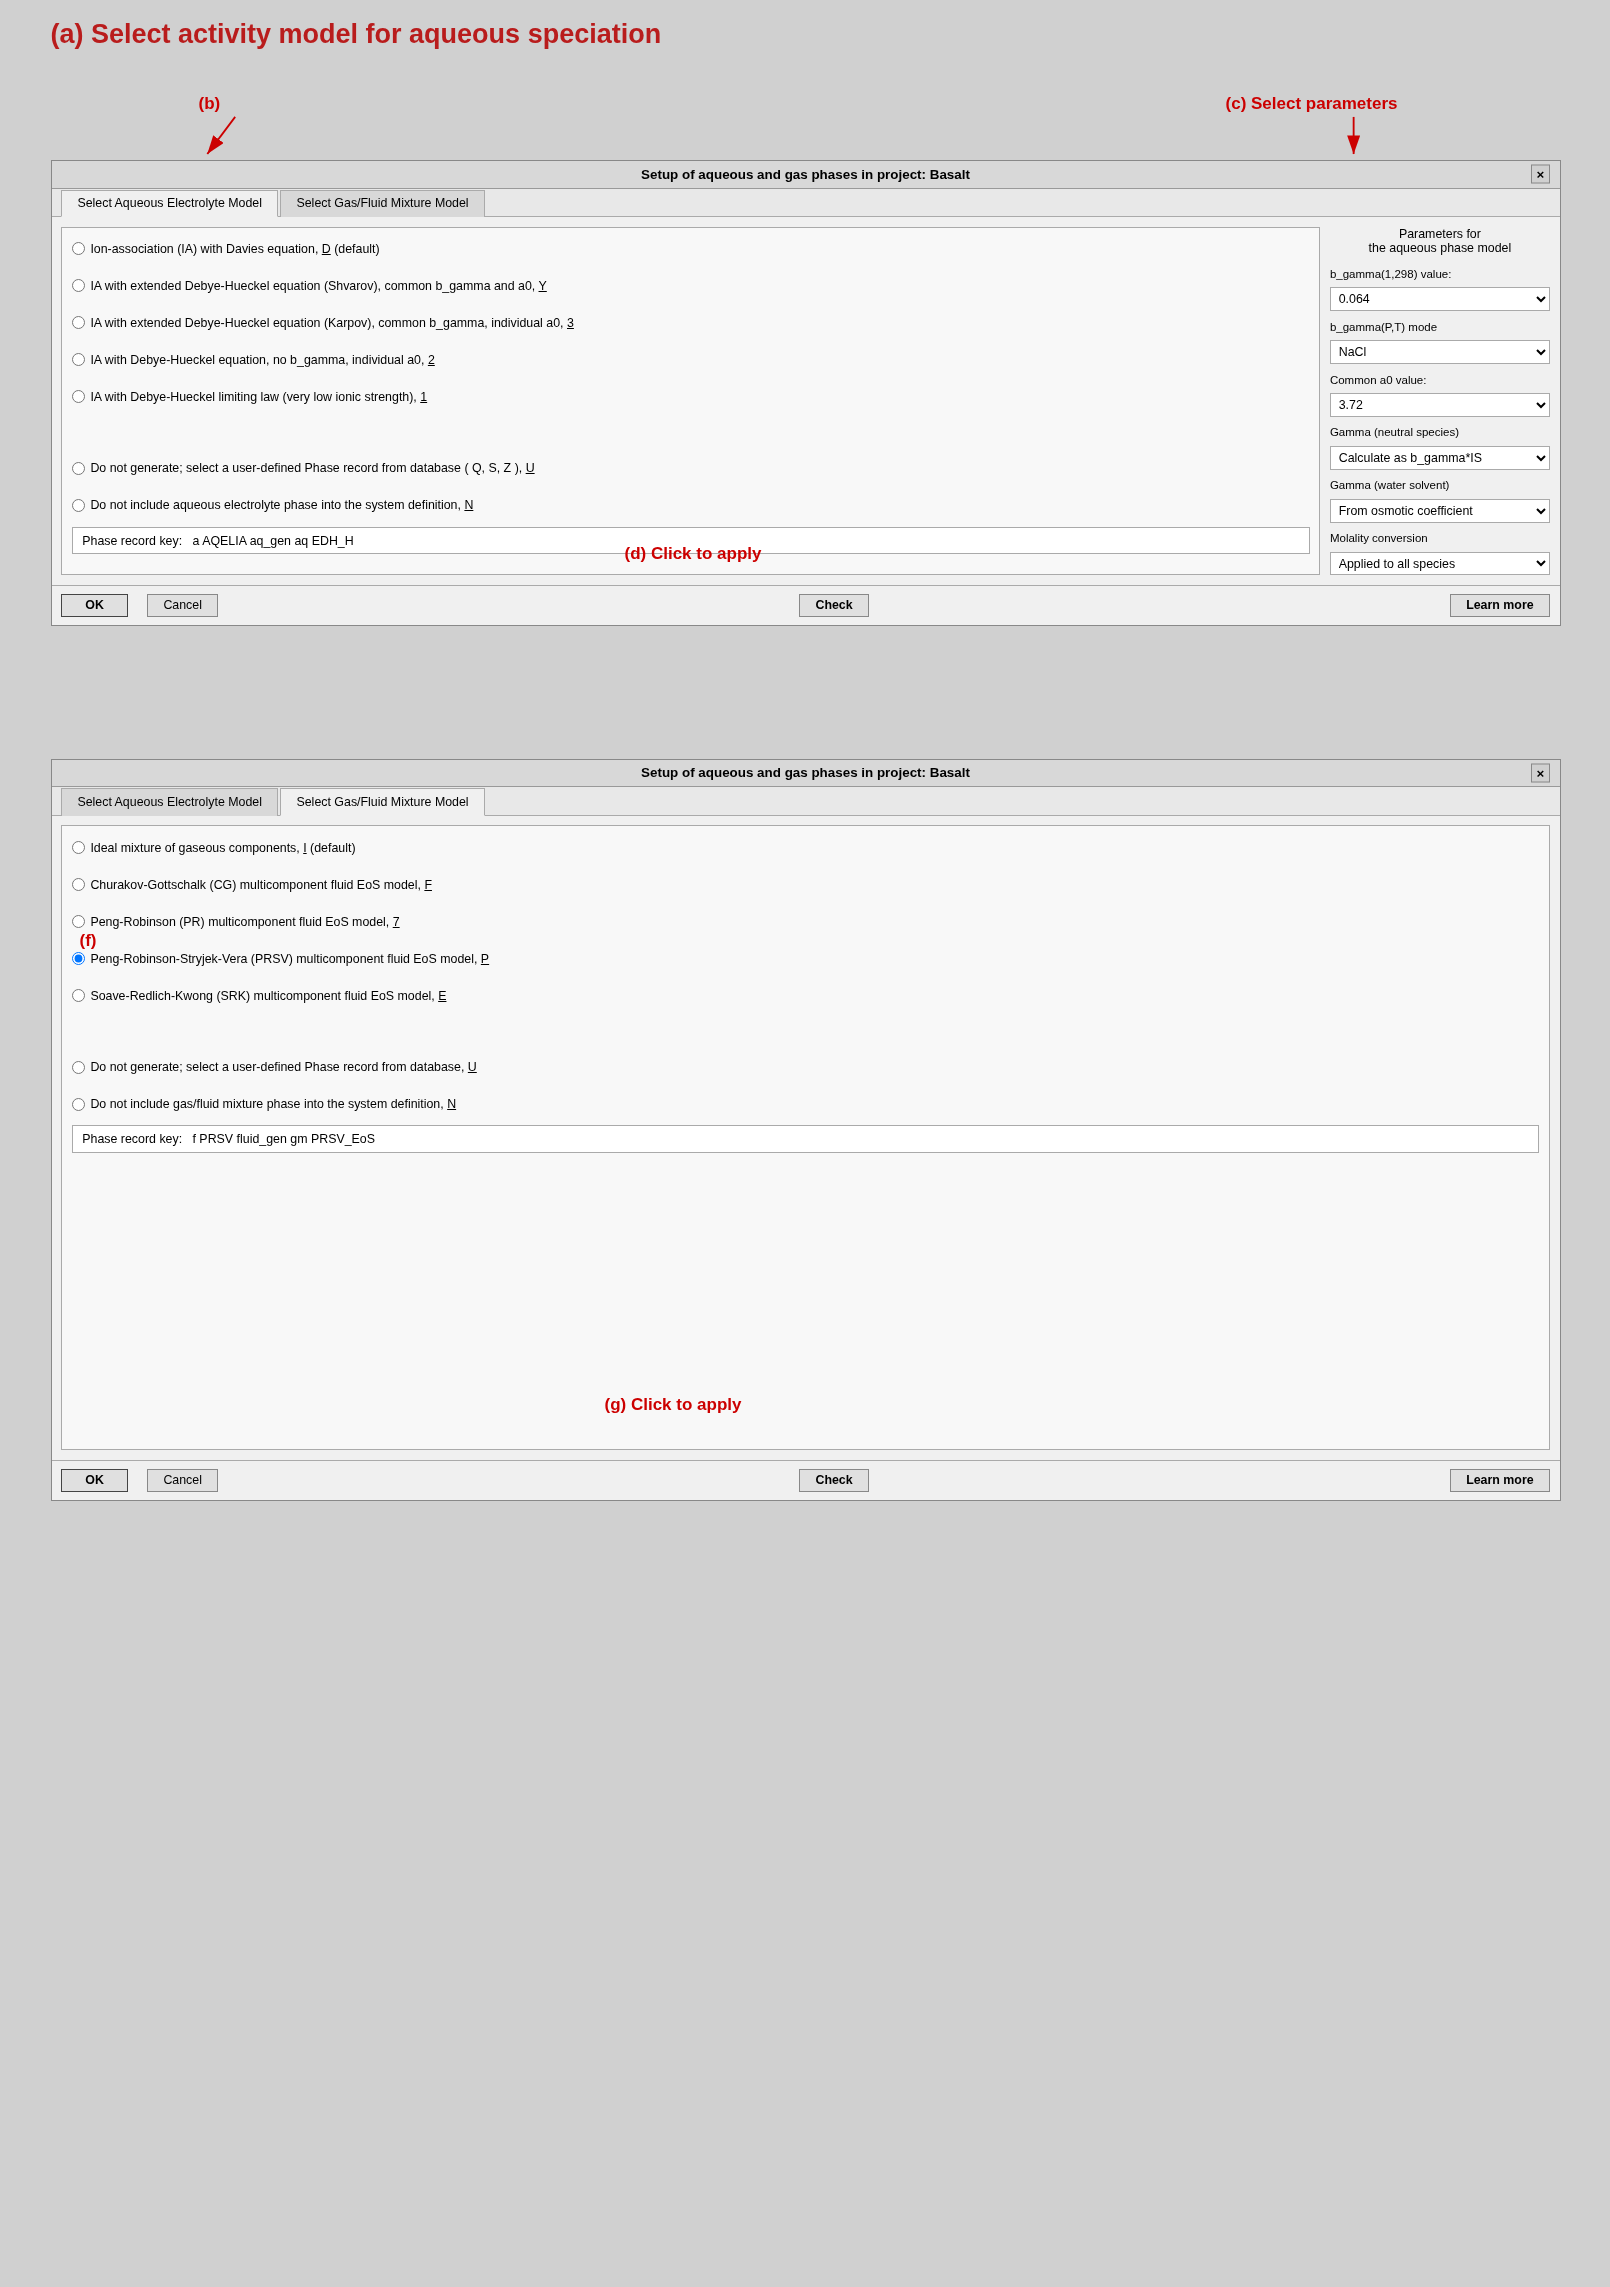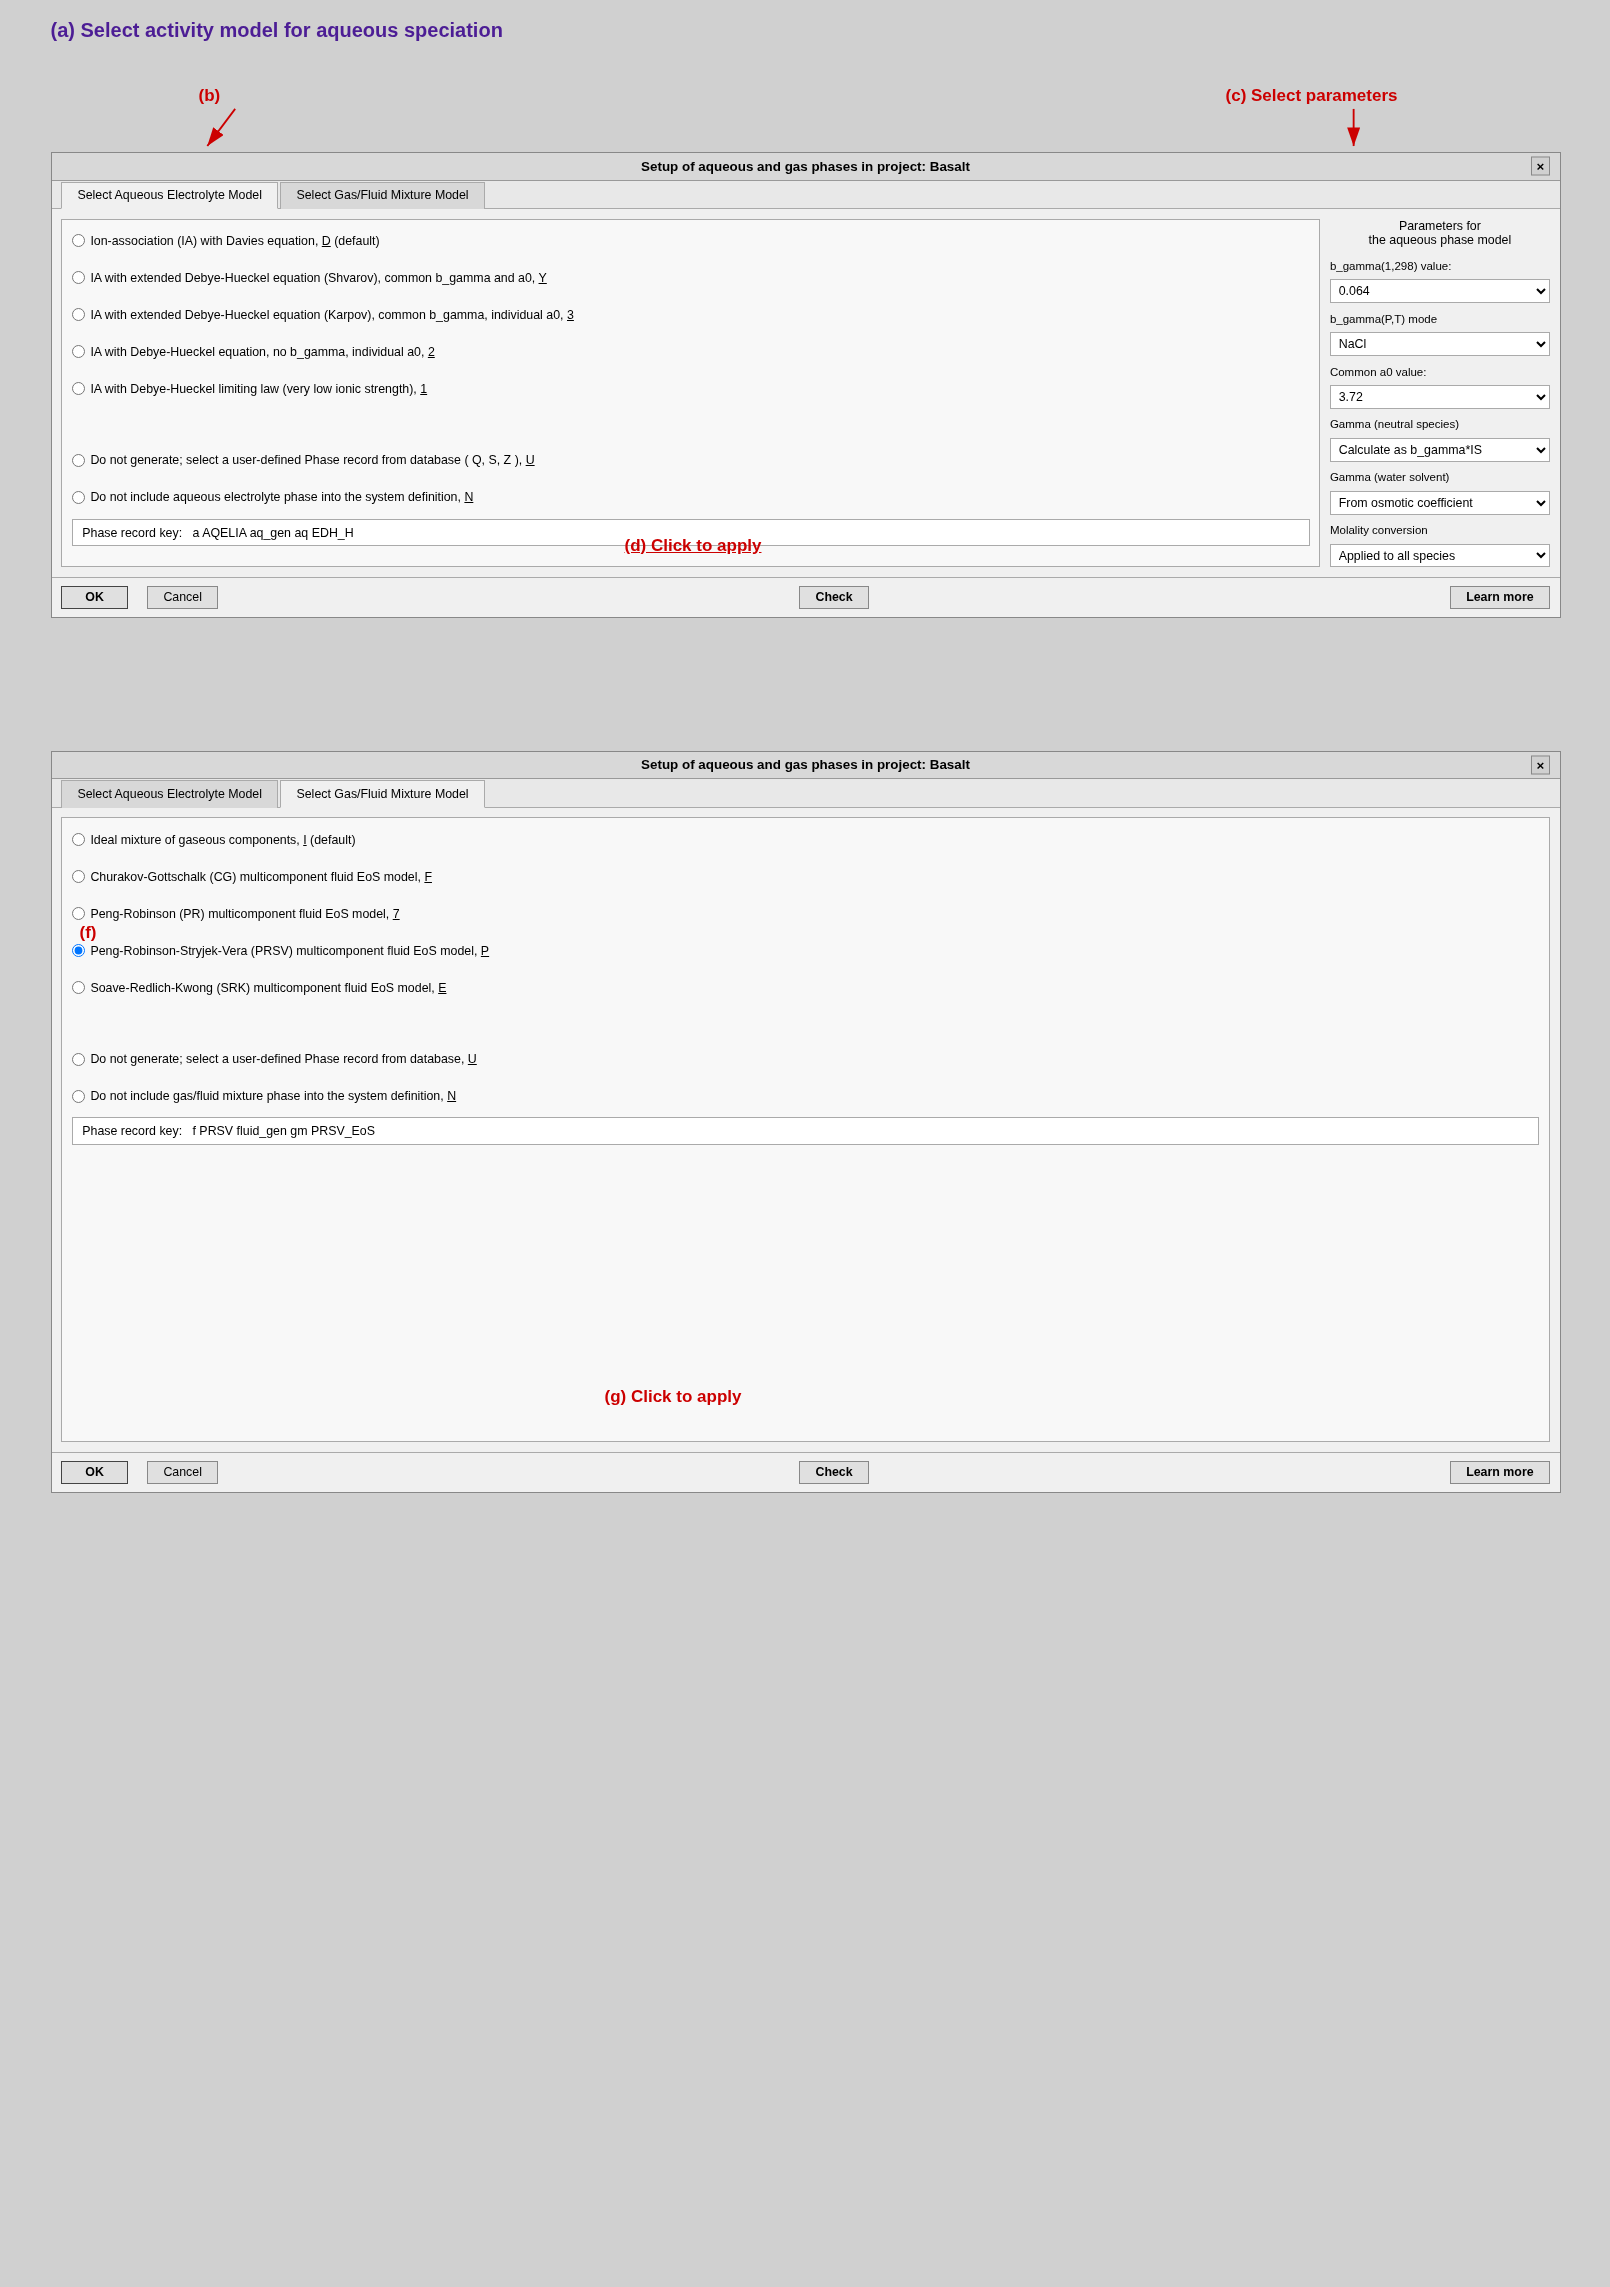--- a/index.html
+++ b/index.html
@@ -236,21 +236,21 @@
     .footer-spacer {
       flex: 1;
     }
   </style>
 </head>
 <body>
 
 <div class="page-wrapper">
 
   <div style="position:relative; width:1510px; margin-top: 9.6px;">
-    <div class="annotation" style="font-size:20px; color:#4c1d95;">(a) Select activity model for aqueous speciation</div>
+    <div class="annotation" style="font-size:27px; color:#b91c1c;">(a) Select activity model for aqueous speciation</div>
   </div>
 
   <div class="first-dialog-wrapper">
 
     <div class="annotation" style="position:absolute; top:-9.6px; left:148px; font-size:17px; z-index:10;">(b)</div>
 
     <div class="annotation" style="position:absolute; top:-9.6px; right:163px; font-size:17px; z-index:10; text-align:right;">(c) Select parameters</div>
 
     <div class="dialog">
 
@@ -356,21 +356,21 @@
           <span>Cancel</span>
         </button>
         <div class="footer-spacer"></div>
         <button class="btn btn-check">Check</button>
         <div class="footer-spacer"></div>
         <button class="btn btn-learn">Learn more</button>
       </div>
 
     </div>
 
-    <div class="annotation" style="position:absolute; bottom:62px; left:574px; font-size:17px; z-index:10;text-decoration:underline;">(d) Click to apply</div>
+    <div class="annotation" style="position:absolute; bottom:62px; left:574px; font-size:17px; z-index:10;">(d) Click to apply</div>
 
     <svg class="arrow-overlay" width="1510" height="100%" style="pointer-events:none; position:absolute; top:0; left:0; z-index:5;" viewBox="0 0 1580 563">
 
       <defs>
         <marker id="arrowhead1" markerWidth="10" markerHeight="7" refX="10" refY="3.5" orient="auto">
           <polygon points="0 0, 10 3.5, 0 7" fill="#cc0000"></polygon>
         </marker>
         <marker id="arrowhead2" markerWidth="10" markerHeight="7" refX="10" refY="3.5" orient="auto">
           <polygon points="0 0, 10 3.5, 0 7" fill="#cc0000"></polygon>
         </marker>

